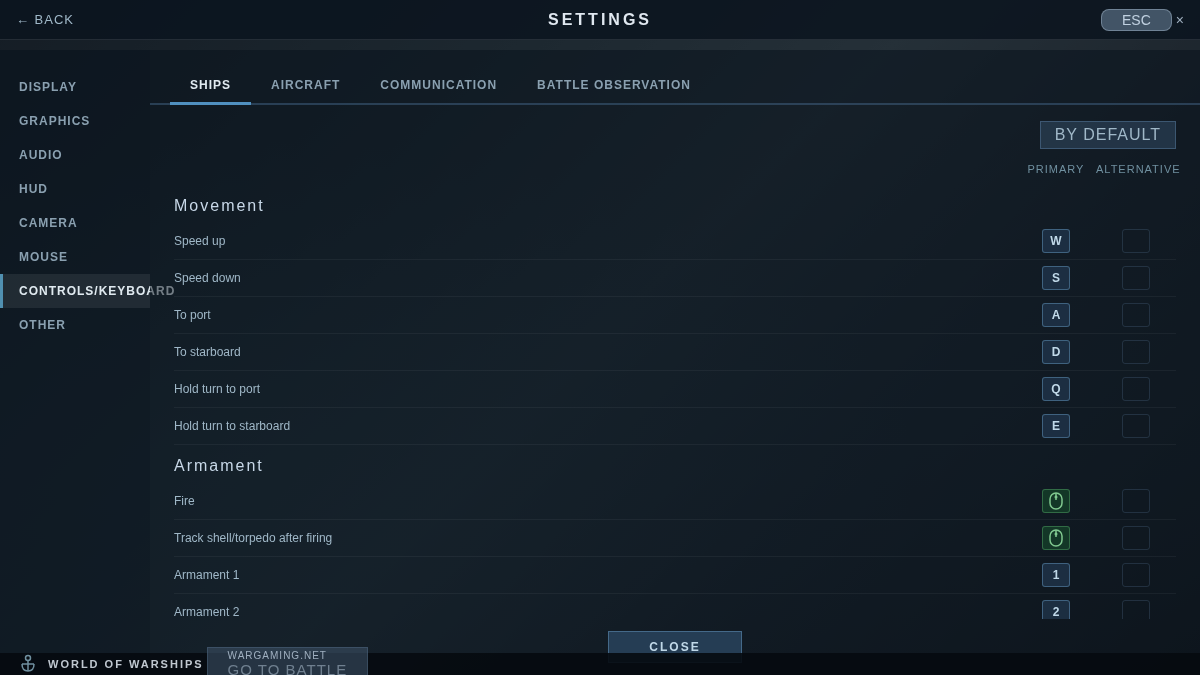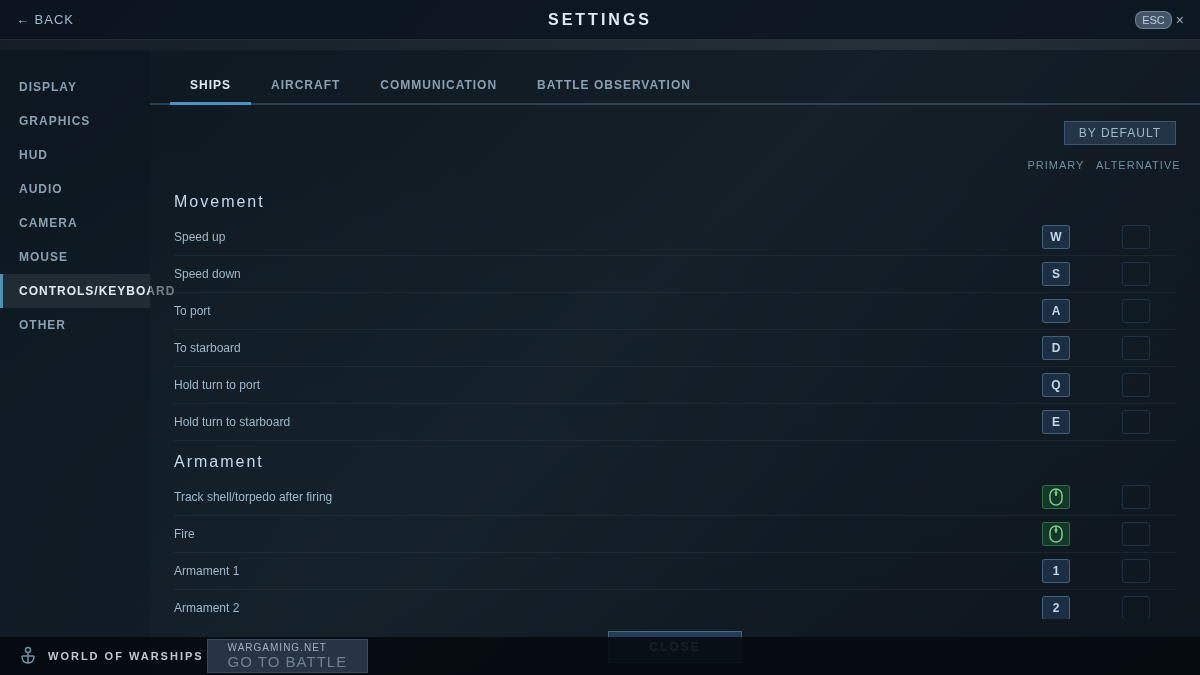--- a/index.html
+++ b/index.html
@@ -75,22 +75,22 @@
       right: 16px;
       display: flex;
       align-items: center;
       gap: 4px;
     }
 
     .esc-key {
       background: rgba(80,100,120,0.8);
       border: 1px solid rgba(180,200,220,0.4);
       color: #c0d0e0;
-      font-size: 11px;
-      padding: 2px 6px;
+      font-size: 14px;
+      padding: 2px 20px;
       border-radius: 8px;
     }
 
     .esc-x {
       color: #a0b0c0;
       font-size: 14px;
       cursor: pointer;
     }
 
     
@@ -180,21 +180,21 @@
     .by-default-row {
       display: flex;
       justify-content: flex-end;
       margin-bottom: 8px;
     }
 
     .by-default-btn {
       background: rgba(40,60,80,0.8);
       border: 1px solid rgba(100,140,180,0.4);
       color: #a0b8c8;
-      font-size: 12px;
+      font-size: 16px;
       letter-spacing: 1px;
       padding: 4px 14px;
       cursor: pointer;
       text-transform: uppercase;
     }
 
     
     .column-headers {
       display: flex;
       align-items: center;
@@ -288,21 +288,21 @@
       letter-spacing: 2px;
       padding: 8px 40px;
       cursor: pointer;
       text-transform: uppercase;
     }
 
     
     .bottom-bar {
       position: absolute;
       bottom: 0; left: 0; right: 0;
-      height: 38px;
+      height: 22px;
       background: rgba(5,10,15,0.9);
       display: flex;
       align-items: center;
       padding: 0 16px;
       z-index: 10;
     }
 
     .wows-logo {
       display: flex;
       align-items: center;
@@ -354,22 +354,22 @@
     <span class="esc-key">ESC</span>
     <span class="esc-x">×</span>
   </div>
 </div>
 
 <div class="main-layout">
 
   <div class="sidebar">
   <div class="sidebar-item">DISPLAY</div>
       <div class="sidebar-item">GRAPHICS</div>
+      <div class="sidebar-item">AUDIO</div>
       <div class="sidebar-item">HUD</div>
-      <div class="sidebar-item">AUDIO</div>
       <div class="sidebar-item">CAMERA</div>
       <div class="sidebar-item">MOUSE</div>
       <div class="sidebar-item active">CONTROLS/KEYBOARD</div>
       <div class="sidebar-item">OTHER</div>
     </div>
 
   <div class="content-area">
 
     <div class="tab-bar">
     <div class="tab active">SHIPS</div>
@@ -440,36 +440,36 @@
           <div class="binding-name">Hold turn to starboard</div>
           <div class="key-slot">
             <div class="key-badge">E</div>
           </div>
           <div class="key-slot">
             <div class="empty-slot"></div>
           </div>
         </div>
         <div class="section-title">Armament</div>
         <div class="binding-row">
-          <div class="binding-name">Track shell/torpedo after firing</div>
+          <div class="binding-name">Fire</div>
           <div class="key-slot">
             <div class="key-badge mouse">
               <svg width="14" height="18" viewBox="0 0 14 18" fill="none">
             <rect x="1" y="1" width="12" height="16" rx="6" stroke="currentColor" stroke-width="1.5" fill="none"></rect>
             <line x1="7" y1="1" x2="7" y2="8" stroke="currentColor" stroke-width="1.5"></line>
             <circle cx="7" cy="5" r="1.5" fill="currentColor"></circle>
           </svg>
             </div>
           </div>
           <div class="key-slot">
             <div class="empty-slot"></div>
           </div>
         </div>
         <div class="binding-row">
-          <div class="binding-name">Fire</div>
+          <div class="binding-name">Track shell/torpedo after firing</div>
           <div class="key-slot">
             <div class="key-badge mouse">
               <svg width="14" height="18" viewBox="0 0 14 18" fill="none">
             <rect x="1" y="1" width="12" height="16" rx="6" stroke="currentColor" stroke-width="1.5" fill="none"></rect>
             <line x1="7" y1="1" x2="7" y2="8" stroke="currentColor" stroke-width="1.5"></line>
             <circle cx="7" cy="5" r="1.5" fill="currentColor"></circle>
           </svg>
             </div>
           </div>
           <div class="key-slot">

